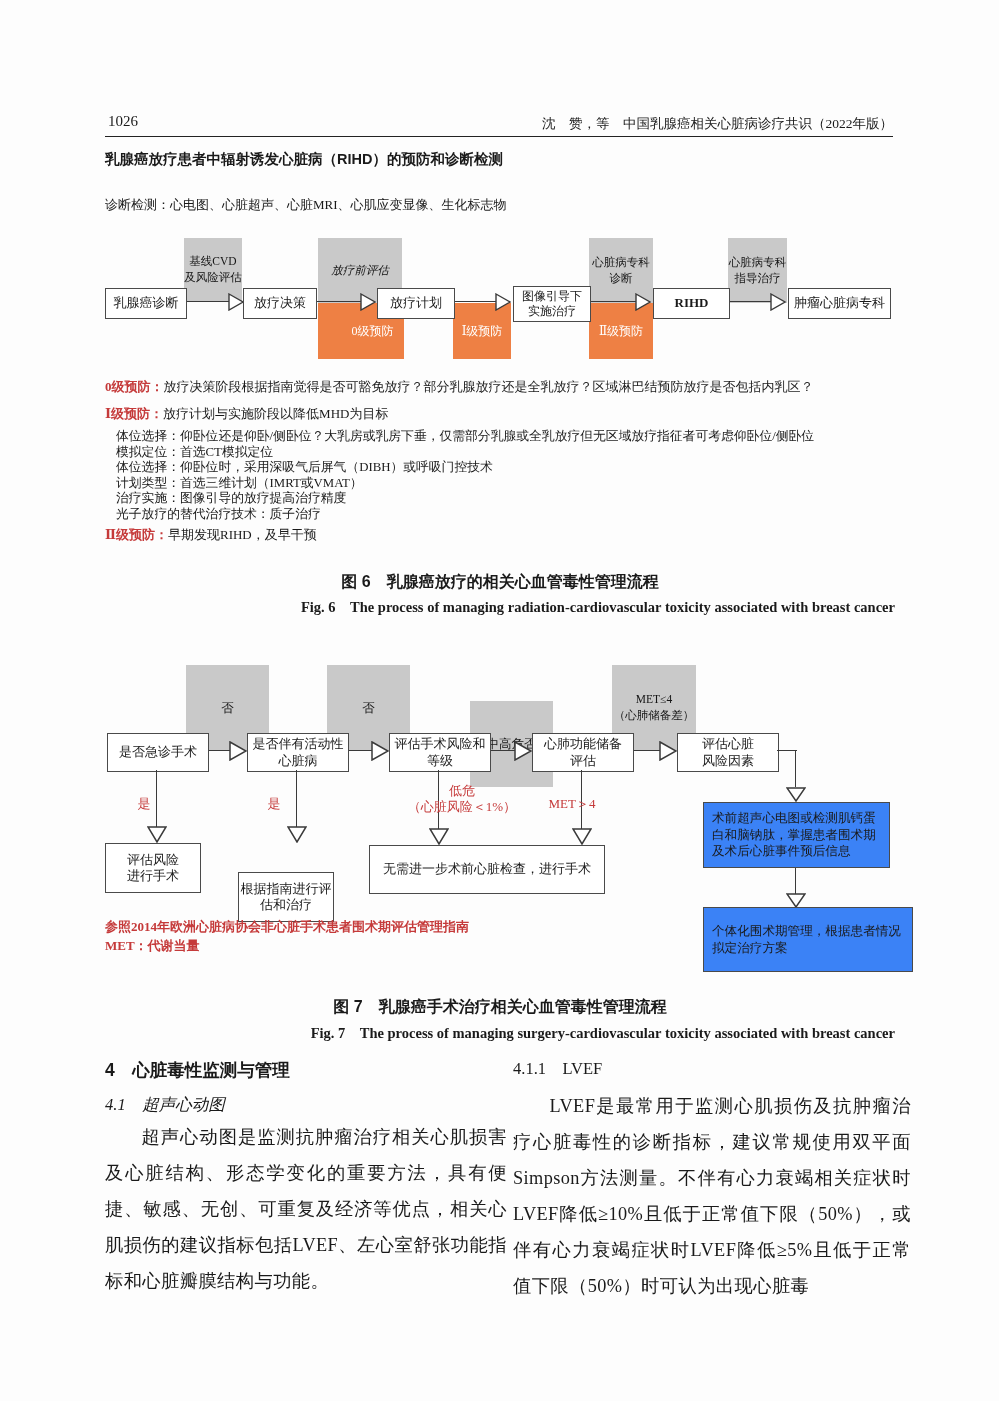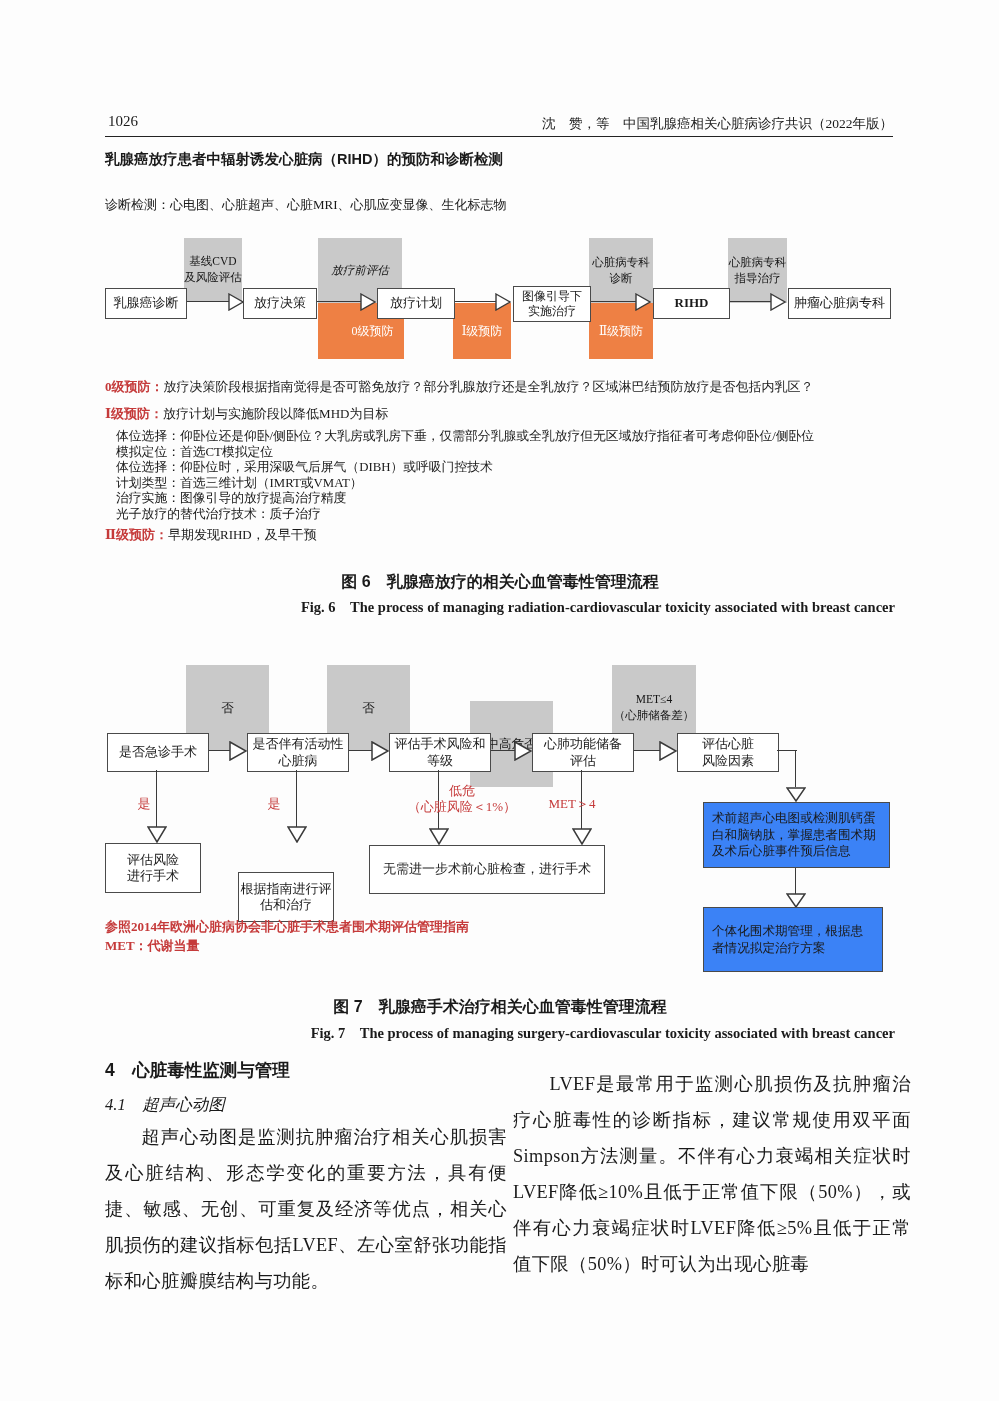--- a/index.html
+++ b/index.html
@@ -183,33 +183,34 @@
     <div class="abs hline" style="left:777px;top:750px;width:20px;"></div>
     <div class="abs vline" style="left:795px;top:750px;height:37px;"></div>
     <svg class="abs" style="left:786px;top:787px;" width="20" height="15">
         <path d="M1,1 L19,1 L10,14 Z" fill="#fff" stroke="#3a3a3a" stroke-width="1.5"></path>
       </svg>
     <div class="abs bigbox" style="left:703px;top:802px;width:187px;height:66px;">术前超声心电图或检测肌钙蛋白和脑钠肽，掌握患者围术期及术后心脏事件预后信息</div>
     <div class="abs vline" style="left:795px;top:868px;height:26px;"></div>
     <svg class="abs" style="left:786px;top:893px;" width="20" height="15">
         <path d="M1,1 L19,1 L10,14 Z" fill="#fff" stroke="#3a3a3a" stroke-width="1.5"></path>
       </svg>
-    <div class="abs bigbox" style="left:703px;top:907px;width:180px;height:65px;">个体化围术期管理，根据患者情况拟定治疗方案</div>
+    <div class="abs bigbox" style="left:703px;top:907px;width:210px;height:65px;">个体化围术期管理，根据患者情况拟定治疗方案</div>
   </div>
 
   <div class="abs foot" style="left:105px;top:917px;width:560px;">
     <div>参照2014年欧洲心脏病协会非心脏手术患者围术期评估管理指南</div>
     <div>MET：代谢当量</div>
   </div>
 
   <div class="abs cap-cn" style="left:105px;top:997px;width:790px;">图 7　乳腺癌手术治疗相关心血管毒性管理流程</div>
   <div class="abs cap-en" style="left:105px;top:1024px;width:790px;">Fig. 7　The process of managing surgery-cardiovascular toxicity associated with breast cancer</div>
 
   <div class="abs" style="left:105px;top:1058px;width:402px;">
     <div class="sec-h">4　心脏毒性监测与管理</div>
     <div class="sub-h" style="margin-top:12px;">4.1　超声心动图</div>
     <div class="para" style="margin-top:3px;">超声心动图是监测抗肿瘤治疗相关心肌损害及心脏结构、形态学变化的重要方法，具有便捷、敏感、无创、可重复及经济等优点，相关心肌损伤的建议指标包括LVEF、左心室舒张功能指标和心脏瓣膜结构与功能。</div>
   </div>
   <div class="abs" style="left:513px;top:1058px;width:398px;">
+    <div class="sub-h2">4.1.1　LVEF</div>
     <div class="para" style="margin-top:8px;">LVEF是最常用于监测心肌损伤及抗肿瘤治疗心脏毒性的诊断指标，建议常规使用双平面Simpson方法测量。不伴有心力衰竭相关症状时LVEF降低≥10%且低于正常值下限（50%），或伴有心力衰竭症状时LVEF降低≥5%且低于正常值下限（50%）时可认为出现心脏毒</div>
   </div>
 
 </div>
 
 </body></html>

